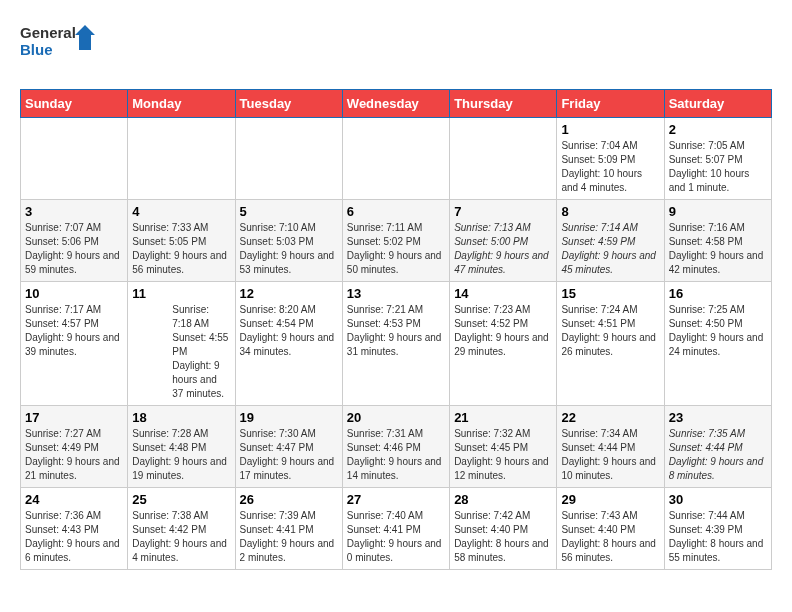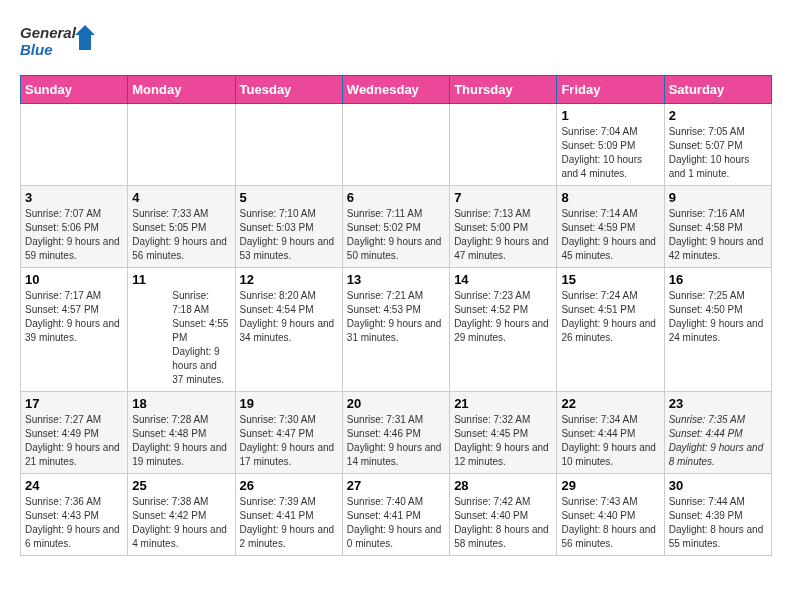--- a/index.html
+++ b/index.html
@@ -7,22 +7,21 @@
       font-family: Arial, sans-serif;
       background: #fff;
       width: 792px;
       min-height: 612px;
       padding: 20px;
     }
     .header-section {
       display: flex;
       justify-content: space-between;
       align-items: flex-end;
-      margin-bottom: 10px;
-      font-style: italic;
+      margin-bottom: 24px;
     }
     .logo {
       display: flex;
       align-items: center;
       gap: 4px;
     }
     .title-section {
       text-align: right;
     }
     .main-title {
@@ -33,21 +32,21 @@
     .subtitle {
       font-size: 16px;
       color: #555;
     }
     .calendar {
       width: 100%;
       border-collapse: collapse;
       font-size: 11px;
     }
     .calendar thead th {
-      background: #ec4899;
+      background: #ef4444;
       color: #fff;
       padding: 6px 4px;
       text-align: left;
       font-size: 13px;
       font-weight: bold;
       border: 1px solid #1a6bb5;
     }
     .calendar tbody td {
       border: 1px solid #ccc;
       vertical-align: top;
@@ -143,27 +142,27 @@
 Daylight: 9 hours and 53 minutes.</div>
         </td>
         <td>
           <span class="day-number">6</span>
           <div class="day-info" style="white-space: pre-line;">Sunrise: 7:11 AM
 Sunset: 5:02 PM
 Daylight: 9 hours and 50 minutes.</div>
         </td>
         <td>
           <span class="day-number">7</span>
-          <div class="day-info" style="white-space: pre-line;">Sunrise: 7:13 AM
+          <div class="day-info" style="white-space: pre-line; font-style: italic;">Sunrise: 7:13 AM
 Sunset: 5:00 PM
 Daylight: 9 hours and 47 minutes.</div>
         </td>
         <td>
           <span class="day-number">8</span>
-          <div class="day-info" style="white-space: pre-line;">Sunrise: 7:14 AM
+          <div class="day-info" style="white-space: pre-line; font-style: italic;">Sunrise: 7:14 AM
 Sunset: 4:59 PM
 Daylight: 9 hours and 45 minutes.</div>
         </td>
         <td>
           <span class="day-number">9</span>
           <div class="day-info" style="white-space: pre-line;">Sunrise: 7:16 AM
 Sunset: 4:58 PM
 Daylight: 9 hours and 42 minutes.</div>
         </td>
       </tr>

